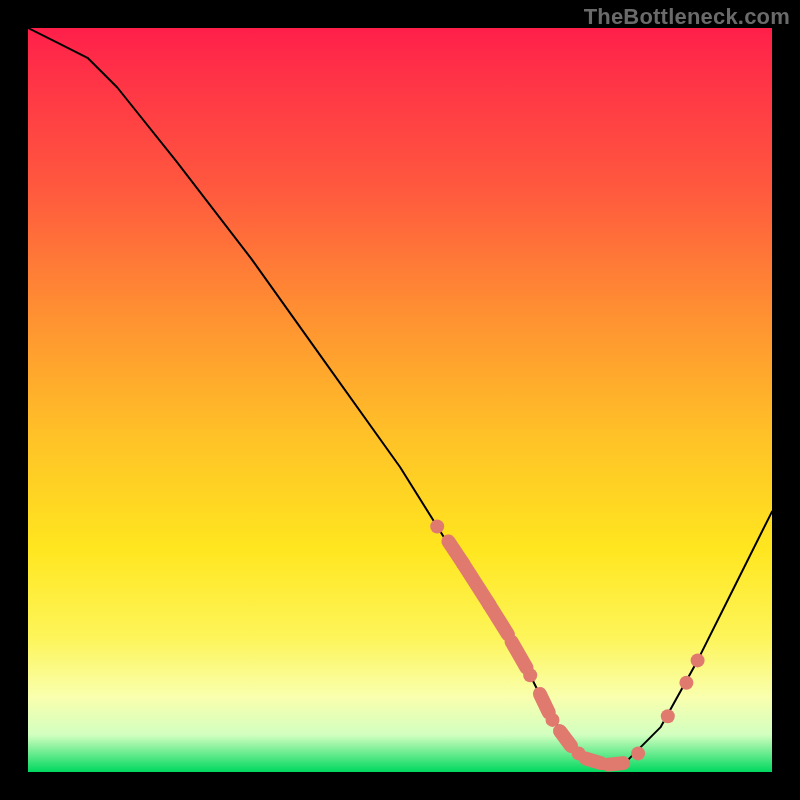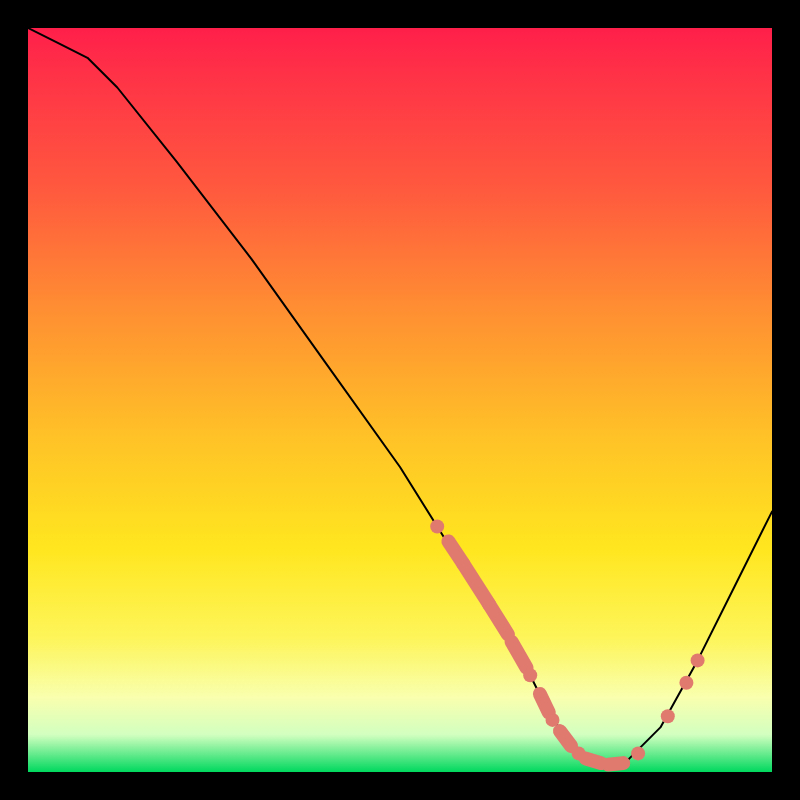--- a/index.html
+++ b/index.html
@@ -70,20 +70,21 @@
   }
   .marker.pill {
     fill: #e07a6f;
   }
 </style>
 </head>
 <body>
 
 <div class="stage">
 
+  <div class="watermark">TheBottleneck.com</div>
 
   <div class="plot">
     <svg class="curve" viewBox="0 0 744 744">
       <path class="line" d="M0.0 0.0 L29.8 14.9 L59.5 29.8 L89.3 59.5 L148.8 133.9 L223.2 230.6 L297.6 334.8 L372.0 439.0 L409.2 498.5 L446.4 558.0 L483.6 610.1 L505.9 654.7 L520.8 684.5 L535.7 706.8 L550.6 721.7 L572.9 736.6 L595.2 736.6 L632.4 699.4 L669.6 632.4 L706.8 558.0 L744.0 483.6"></path>
       <g id="markers-group">
           <circle class="marker" cx="409.2" cy="498.5" r="7"></circle>
           <line class="marker pill" x1="420.4" y1="513.4" x2="435.2" y2="535.7" stroke="#e07a6f" stroke-width="14" stroke-linecap="round"></line>
           <line class="marker pill" x1="435.2" y1="535.7" x2="461.3" y2="576.6" stroke="#e07a6f" stroke-width="14" stroke-linecap="round"></line>
           <line class="marker pill" x1="461.3" y1="576.6" x2="479.9" y2="606.4" stroke="#e07a6f" stroke-width="14" stroke-linecap="round"></line>
           <line class="marker pill" x1="483.6" y1="613.8" x2="498.5" y2="639.8" stroke="#e07a6f" stroke-width="14" stroke-linecap="round"></line>

